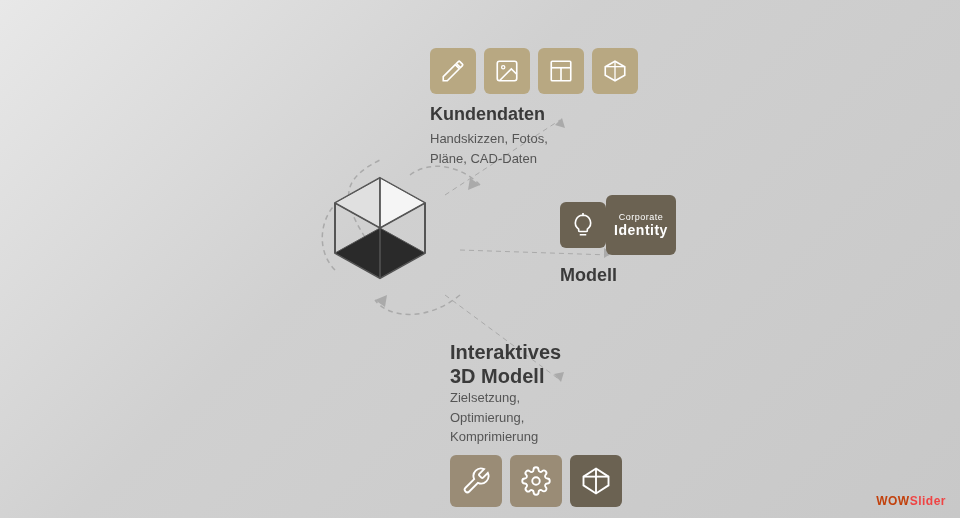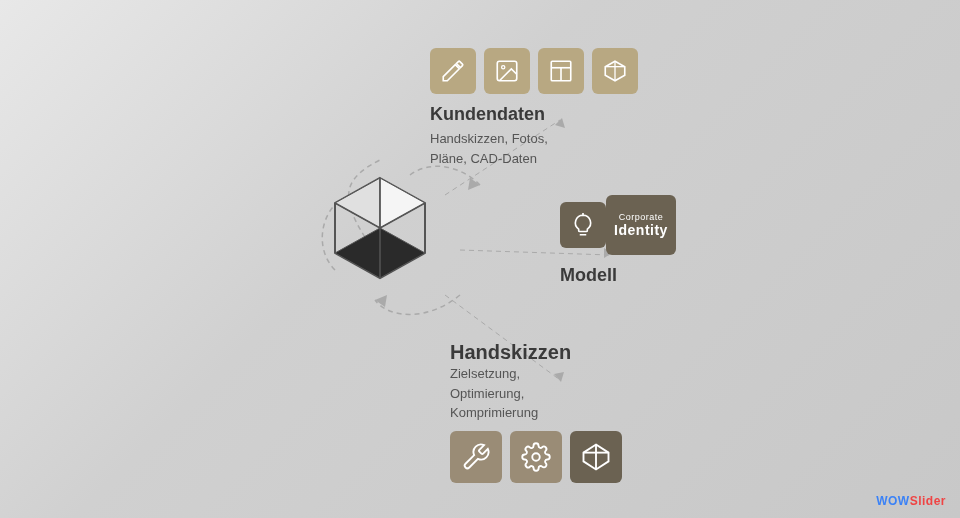--- a/index.html
+++ b/index.html
@@ -185,21 +185,21 @@
       position: absolute;
       bottom: 10px;
       right: 14px;
       font-size: 12px;
       font-weight: 700;
       color: #888;
       letter-spacing: 0.5px;
     }
 
     .watermark .wow {
-      color: #3b82f6;
+      color: #c2410c;
       margin-top: 21px;
     }
     .watermark .slider {
       color: #ef4444;
     }
   </style>
 </head>
 <body>
 
 <div class="main-container">
@@ -304,21 +304,22 @@
       <div class="corporate-badge">
         <span class="badge-text-corporate">Corporate</span>
         <span class="badge-text-identity">Identity</span>
       </div>
     </div>
     <div class="section-title">Modell</div>
   </div>
 
   <div class="modell-section">
     <div class="section-title-lg">
-      <span>Handskizzen</span><br>
+      <span>Interaktives</span><br>
+      <span>3D Modell</span>
     </div>
     <div class="section-desc">
       <span>Zielsetzung,</span><br>
       <span>Optimierung,</span><br>
       <span>Komprimierung</span>
     </div>
     <div class="modell-icons">
 
       <div class="icon-box-med">
         <svg width="30" height="30" viewBox="0 0 24 24" fill="none" stroke="#fff" stroke-width="1.5">

